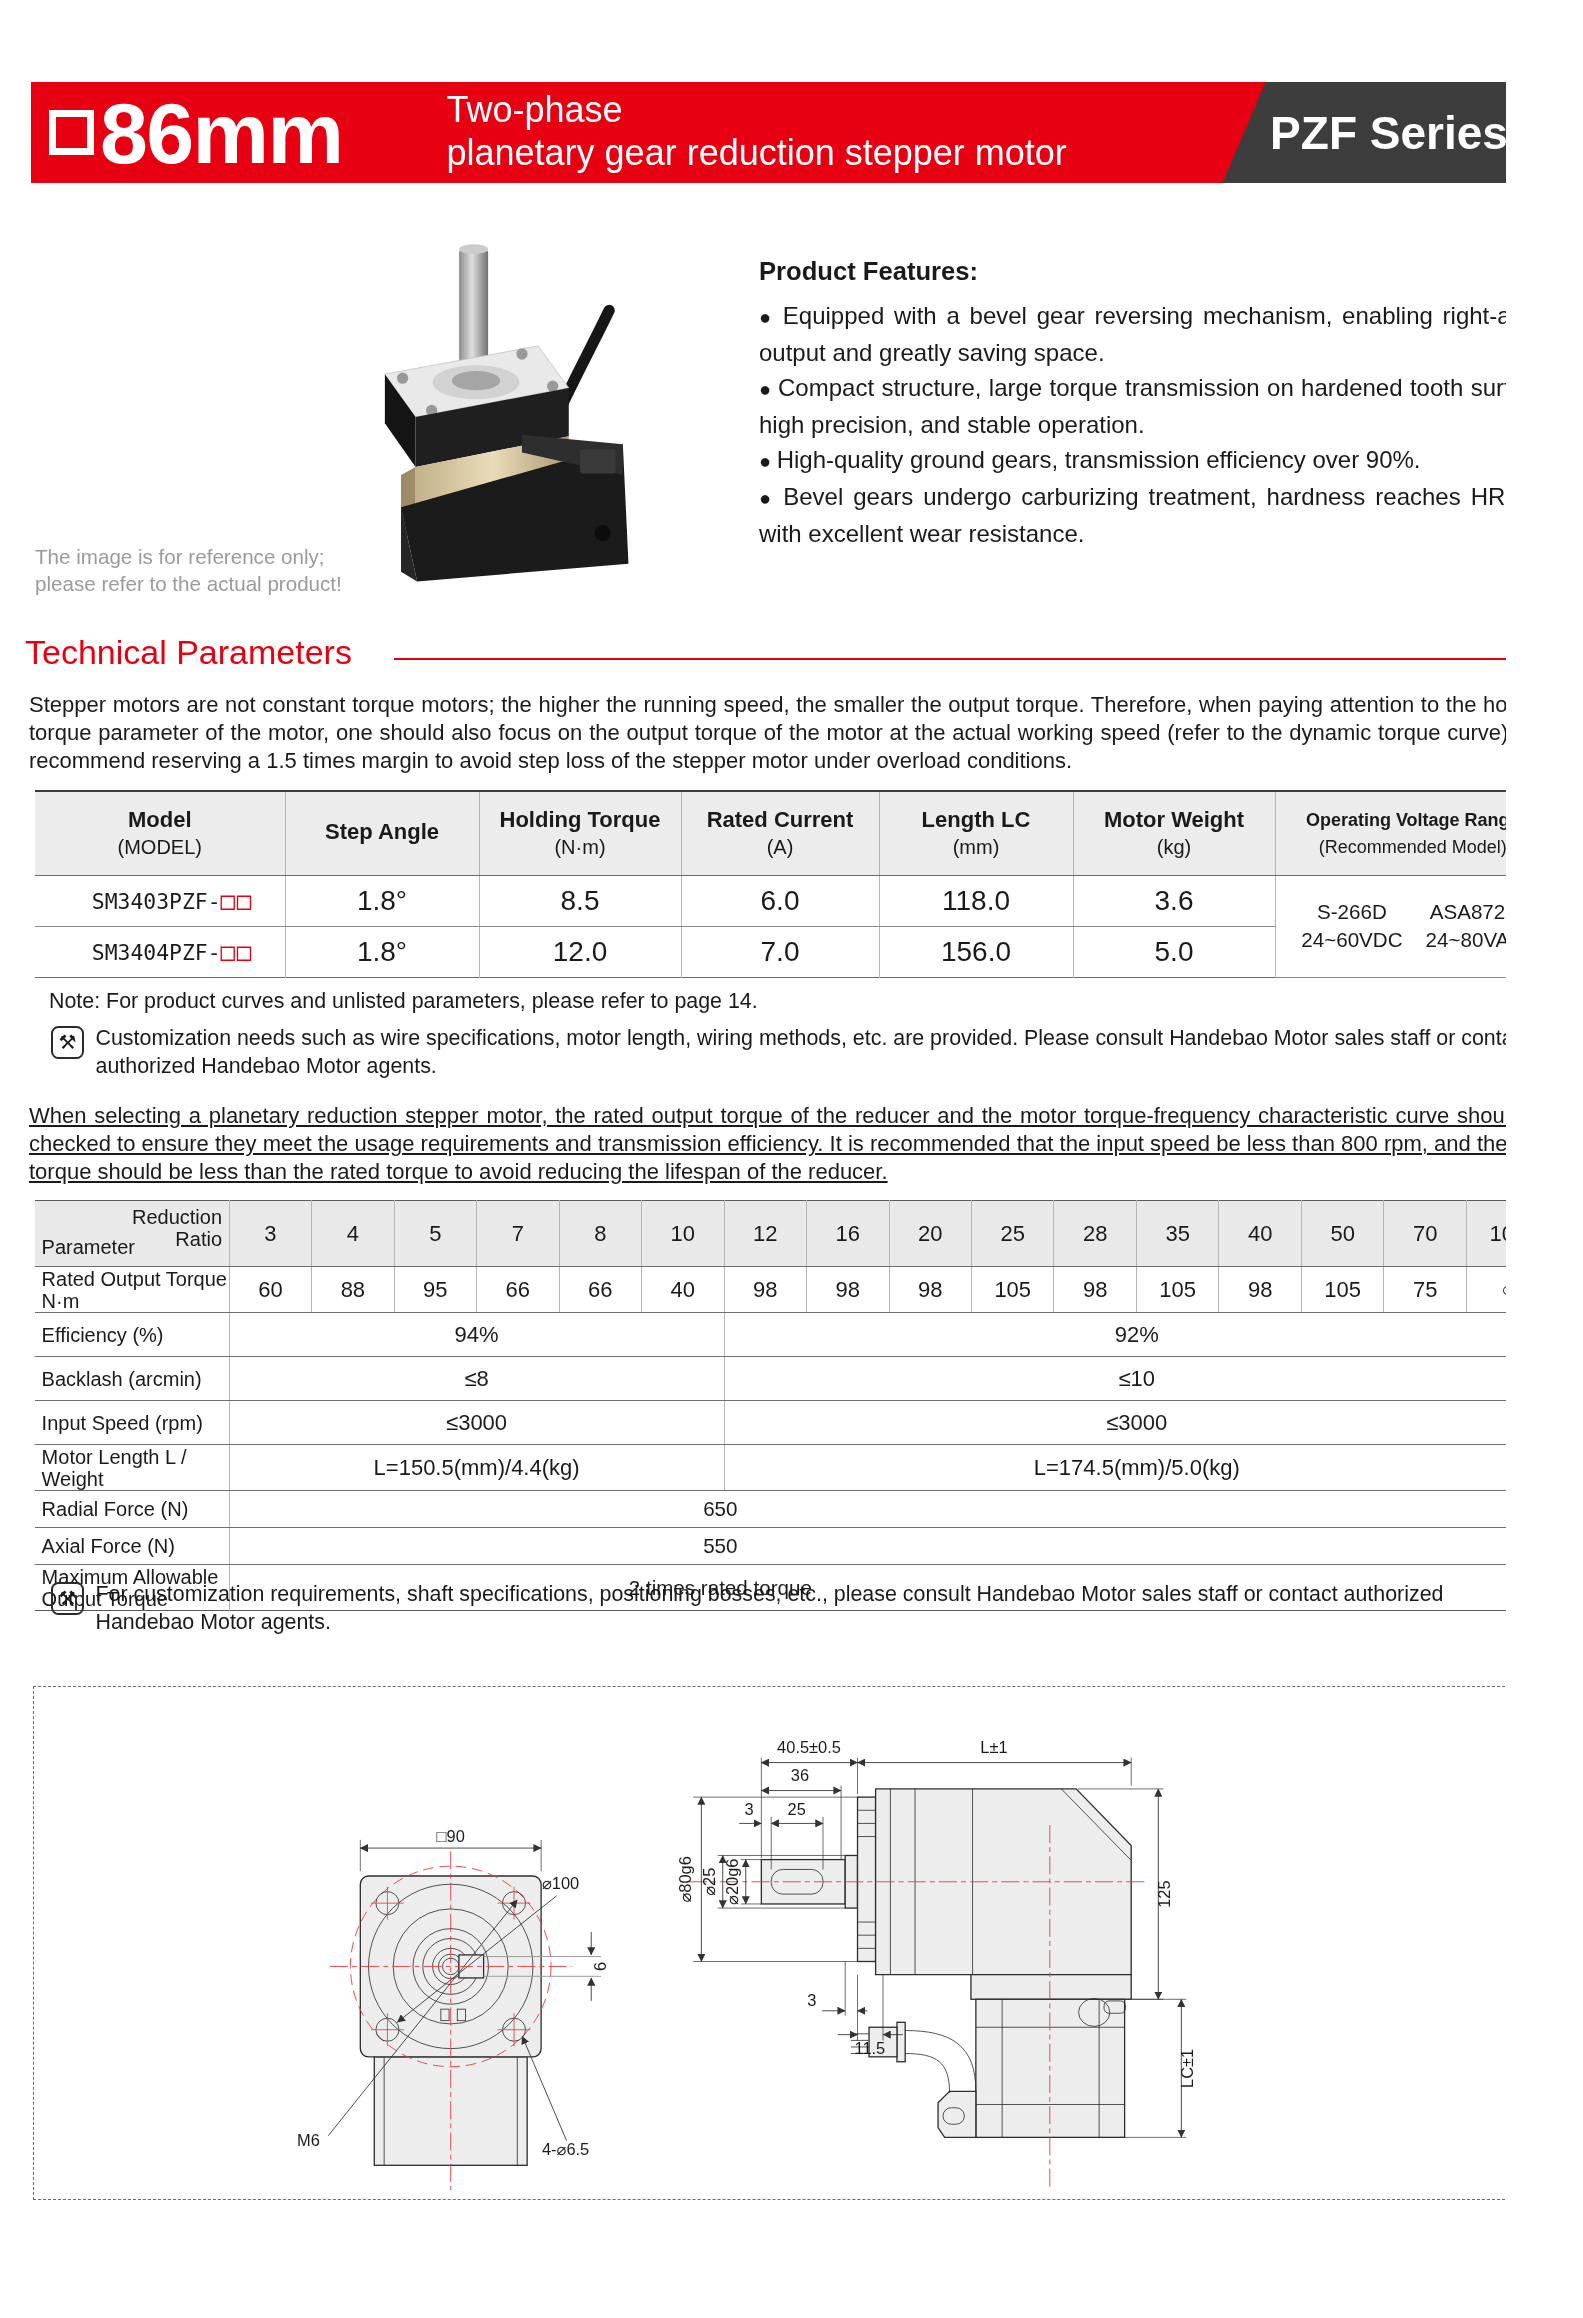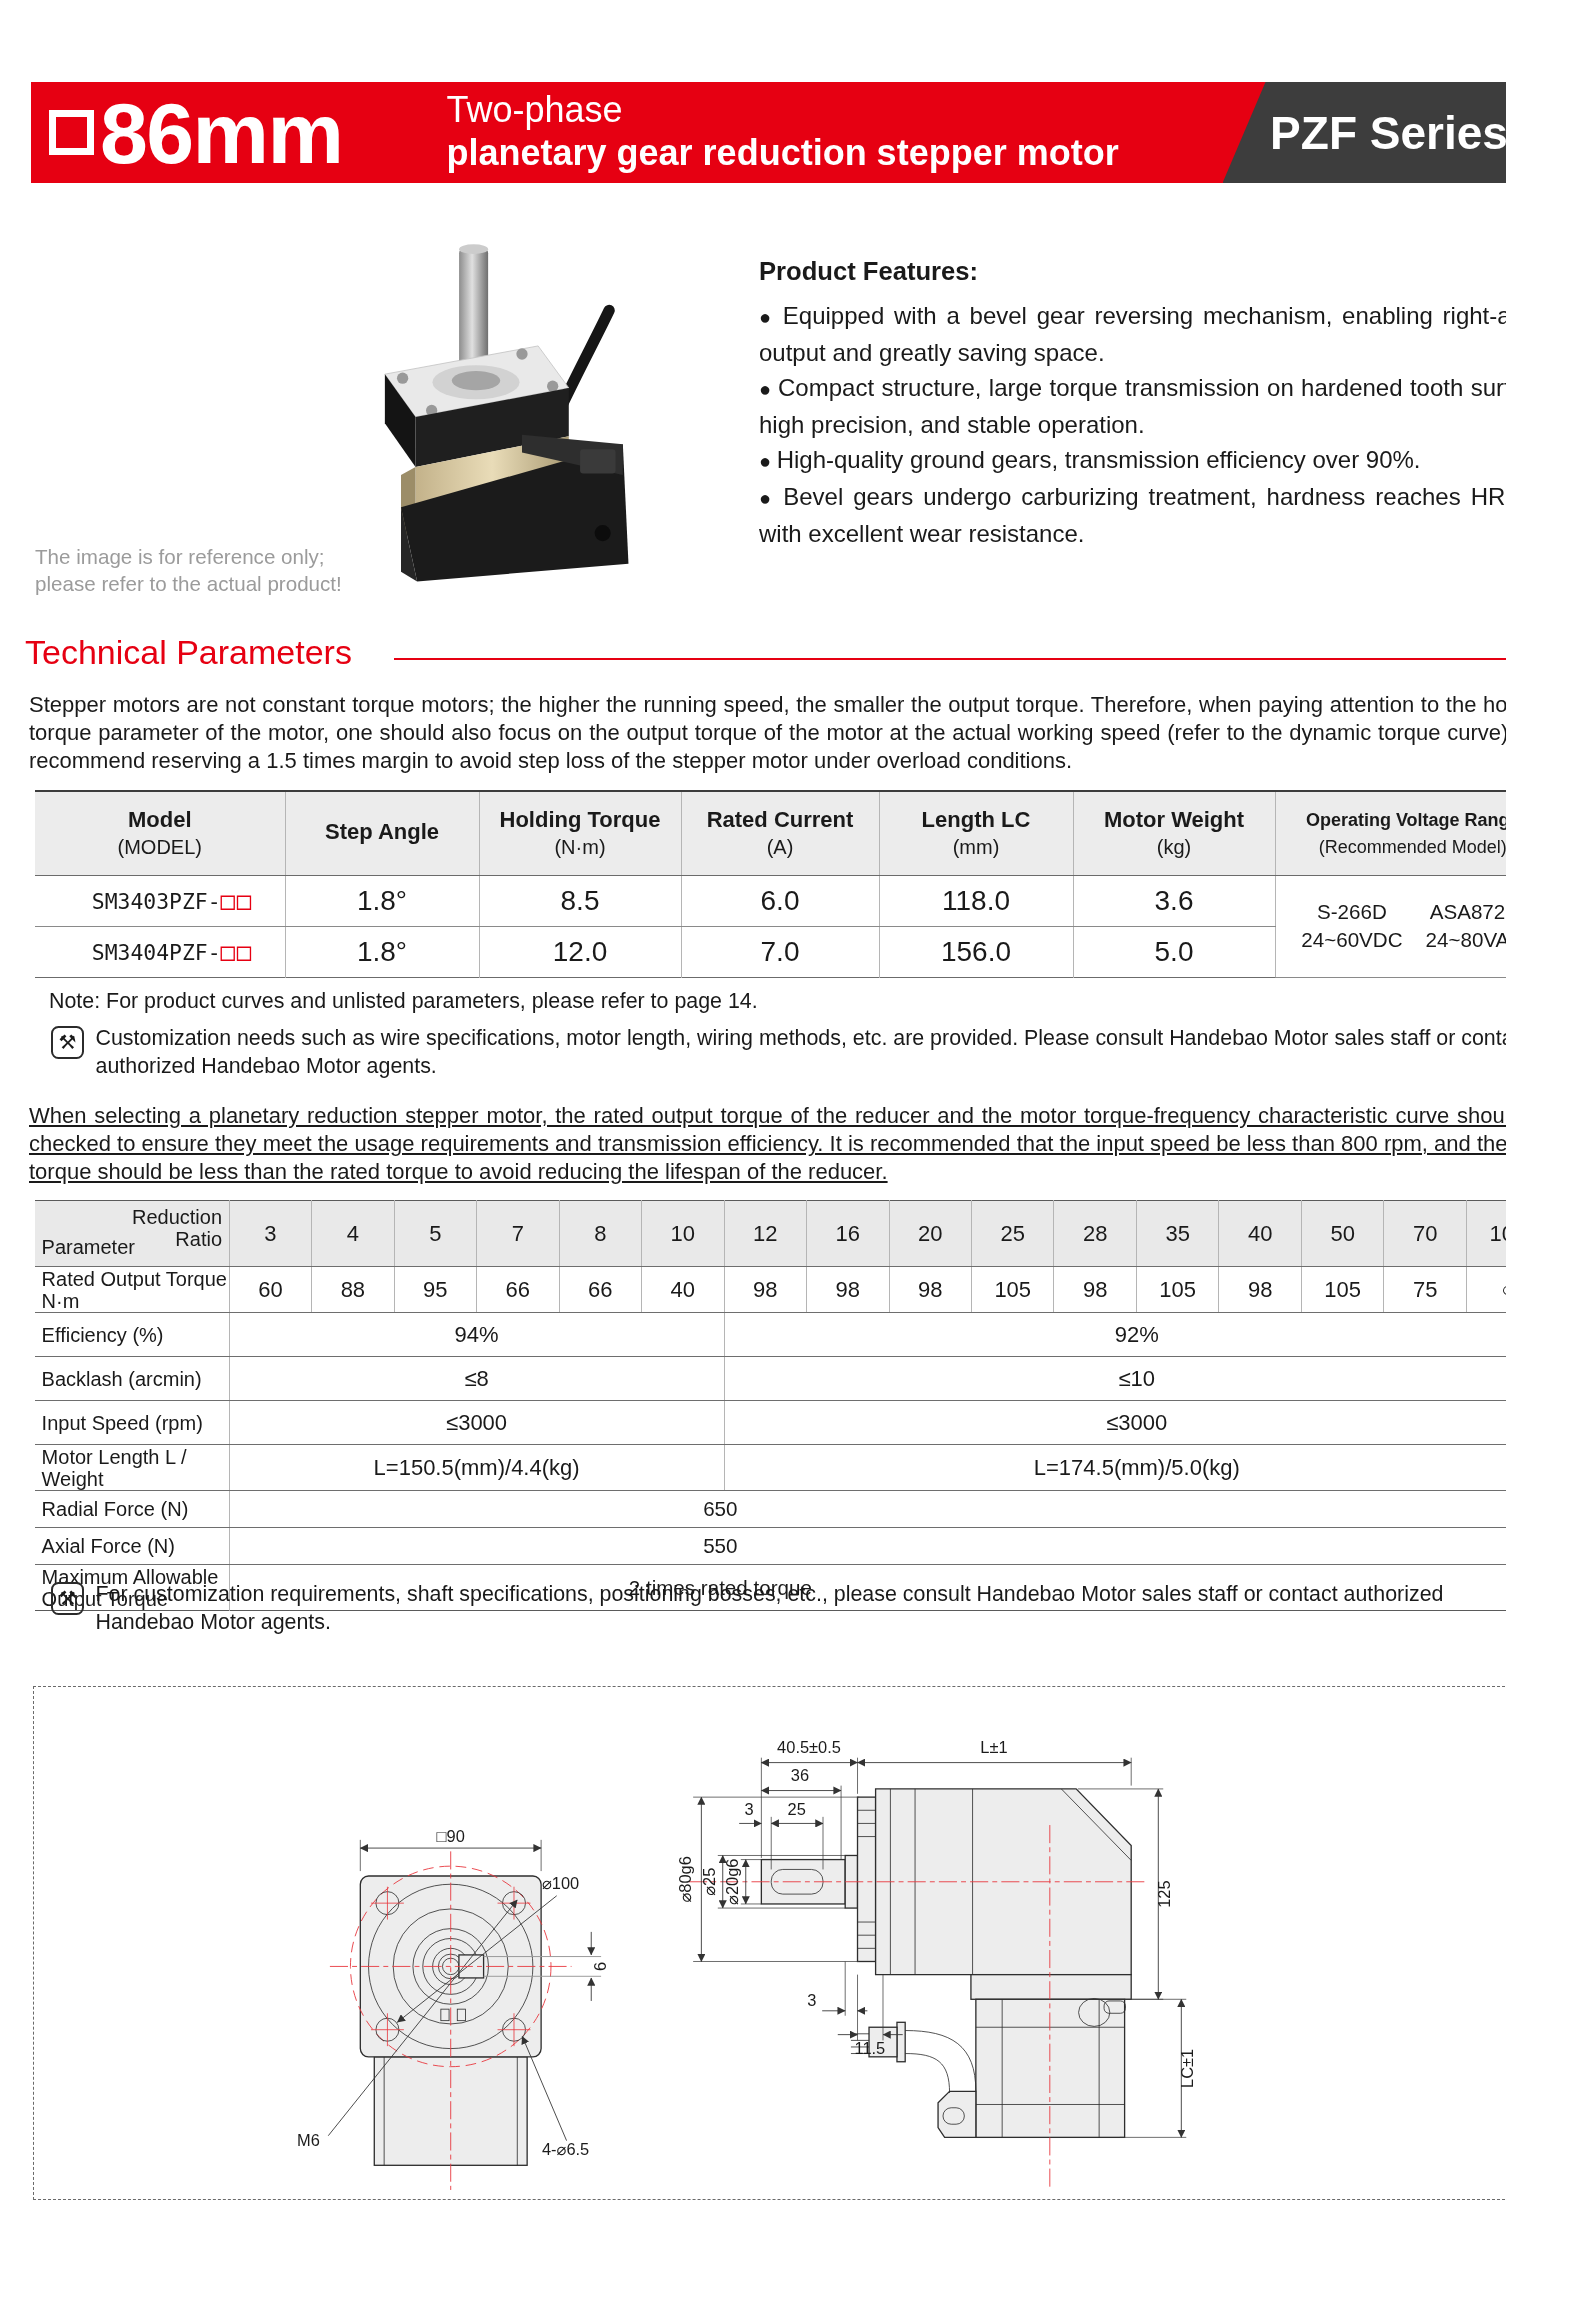--- a/index.html
+++ b/index.html
@@ -11,21 +11,21 @@
   .banner-red { position:absolute; inset:0; background:#e60012; }
   .banner-dark { position:absolute; top:0; right:0; width:308px; height:101px; background:#3d3d3d;
                  clip-path:polygon(43px 0, 100% 0, 100% 100%, 0 100%);
                  display:flex; align-items:center; justify-content:center; }
   .banner-dark span { color:#fff; font-size:46px; font-weight:bold; letter-spacing:0; padding-left:25px; }
   .size-block { position:absolute; left:18px; top:0; height:101px; display:flex; align-items:center; }
   .sq { display:inline-block; width:45px; height:45px; border:7.4px solid #fff; margin-right:6.6px; }
   .size-text { color:#fff; font-size:86px; font-weight:bold; line-height:86px; letter-spacing:-1.6px; }
   .subtitle { position:absolute; left:416px; top:0; color:#fff; }
   .subtitle .s1 { font-size:36px; line-height:36px; margin-top:10px; }
-  .subtitle .s2 { font-size:36px; line-height:36px; margin-top:6.6px;font-weight:bold; }
+  .subtitle .s2 { font-size:36px; line-height:36px; margin-top:6.6px; }
 
   
   .photo { position:absolute; left:280px; top:233px; width:363px; height:363px; }
   .caption { position:absolute; left:35px; top:543px; color:#9b9b9b; font-size:20.6px; line-height:27px; }
   .features { position:absolute; left:759px; top:257px; width:797px; }
   .features h3 { font-size:25.6px; font-weight:bold; margin-bottom:11.5px; }
   .features ul { list-style:none; }
   .features li { font-size:24px; line-height:35px; text-align:justify; }
   .features li::before { content:"\25CF\00A0 "; font-size:20px; }
 

